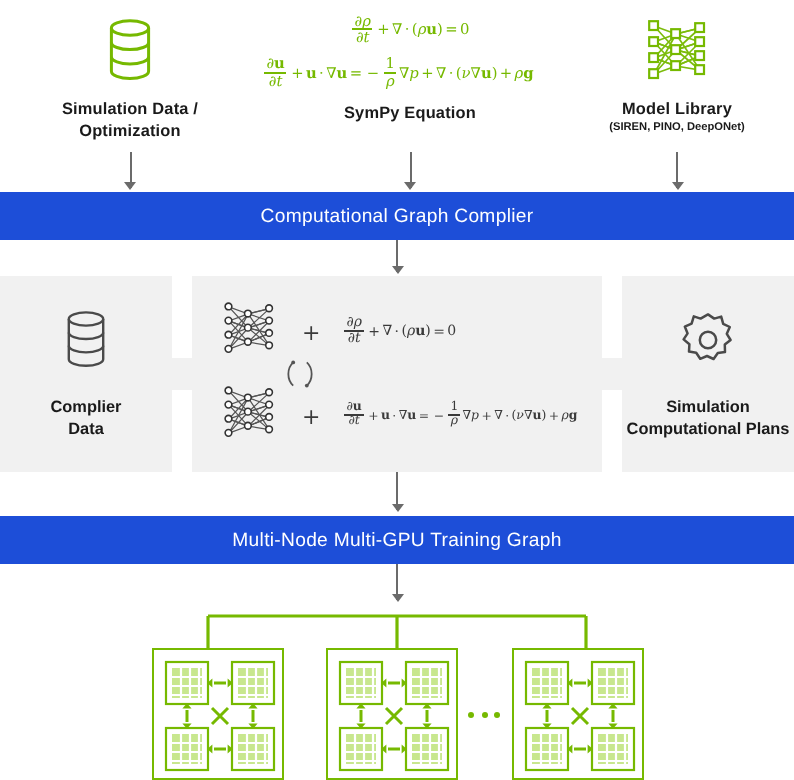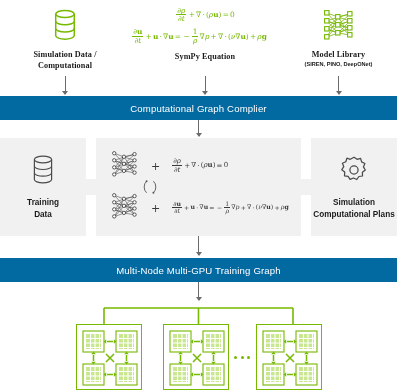--- a/index.html
+++ b/index.html
@@ -39,21 +39,20 @@
     justify-content: center;
   }
   .top-label {
     margin-top: 4px;
     font-size: 8.2px;
     font-weight: bold;
     line-height: 1.32;
     text-align: center;
     color: #1a1a1a;
     letter-spacing: .1px;
-    font-family: Liberation Serif, serif;
   }
   .top-sub {
     font-size: 5.6px;
     font-weight: bold;
     text-align: center;
     color: #1a1a1a;
     line-height: 1.3;
     letter-spacing: 0;
   }
 
@@ -103,21 +102,21 @@
     bottom: -1px;
     border-left: 3px solid transparent;
     border-right: 3px solid transparent;
     border-top: 4px solid #6b6b6b;
   }
   #arrows-top { display: flex; height: 20px; }
   #arrows-top > div { display: flex; justify-content: center; }
 
   
   .green-bar {
-    background: #0369a1;
+    background: #1d4ed8;
     color: #ffffff;
     height: 24px;
     display: flex;
     align-items: center;
     justify-content: center;
     font-size: 9.6px;
     letter-spacing: .15px;
   }
 
   
@@ -238,21 +237,21 @@
         <g fill="none" stroke="#76b900" stroke-width="1.5">
           <ellipse cx="13" cy="6" rx="9.3" ry="3.6"></ellipse>
           <path d="M3.7 6v7.2c0 2 4.2 3.6 9.3 3.6s9.3-1.6 9.3-3.6V6"></path>
           <path d="M3.7 13.2v7.2c0 2 4.2 3.6 9.3 3.6s9.3-1.6 9.3-3.6v-7.2"></path>
           <path d="M3.7 20.4v7.2c0 2 4.2 3.6 9.3 3.6s9.3-1.6 9.3-3.6v-7.2"></path>
         </g>
       </svg>
     </div>
     <div class="top-label">
       <span>Simulation Data /</span><br>
-      <span>Computational</span>
+      <span>Optimization</span>
     </div>
   </div>
 
   <div class="top-col" id="col-eq">
     <div id="eq-stack">
       <div class="eq eq-top">
         <span class="frac">
             <span class="num"><span class="it">∂ρ</span></span>
             <span class="den"><span class="it">∂t</span></span>
           </span><span class="op">+</span><span class="up">∇</span><span class="op">·</span><span class="up">(</span><span class="it">ρ</span><span class="bf">u</span><span class="up">)</span><span class="op">=</span><span class="up">0</span>
@@ -324,21 +323,21 @@
       <svg width="26" height="32" viewBox="0 0 26 32">
         <g fill="none" stroke="#4a4a4a" stroke-width="1.2">
           <ellipse cx="13" cy="5.5" rx="8.6" ry="3.3"></ellipse>
           <path d="M4.4 5.5v6.7c0 1.8 3.9 3.3 8.6 3.3s8.6-1.5 8.6-3.3V5.5"></path>
           <path d="M4.4 12.2v6.7c0 1.8 3.9 3.3 8.6 3.3s8.6-1.5 8.6-3.3v-6.7"></path>
           <path d="M4.4 18.9v6.7c0 1.8 3.9 3.3 8.6 3.3s8.6-1.5 8.6-3.3v-6.7"></path>
         </g>
       </svg>
     </div>
     <div class="panel-label">
-      <span>Training</span><br>
+      <span>Complier</span><br>
       <span>Data</span>
     </div>
   </div>
 
   <div class="nub" id="nub-left"></div>
 
   <div class="gray-panel" id="panel-center">
     <div id="center-rows">
 
       <div class="center-row">

